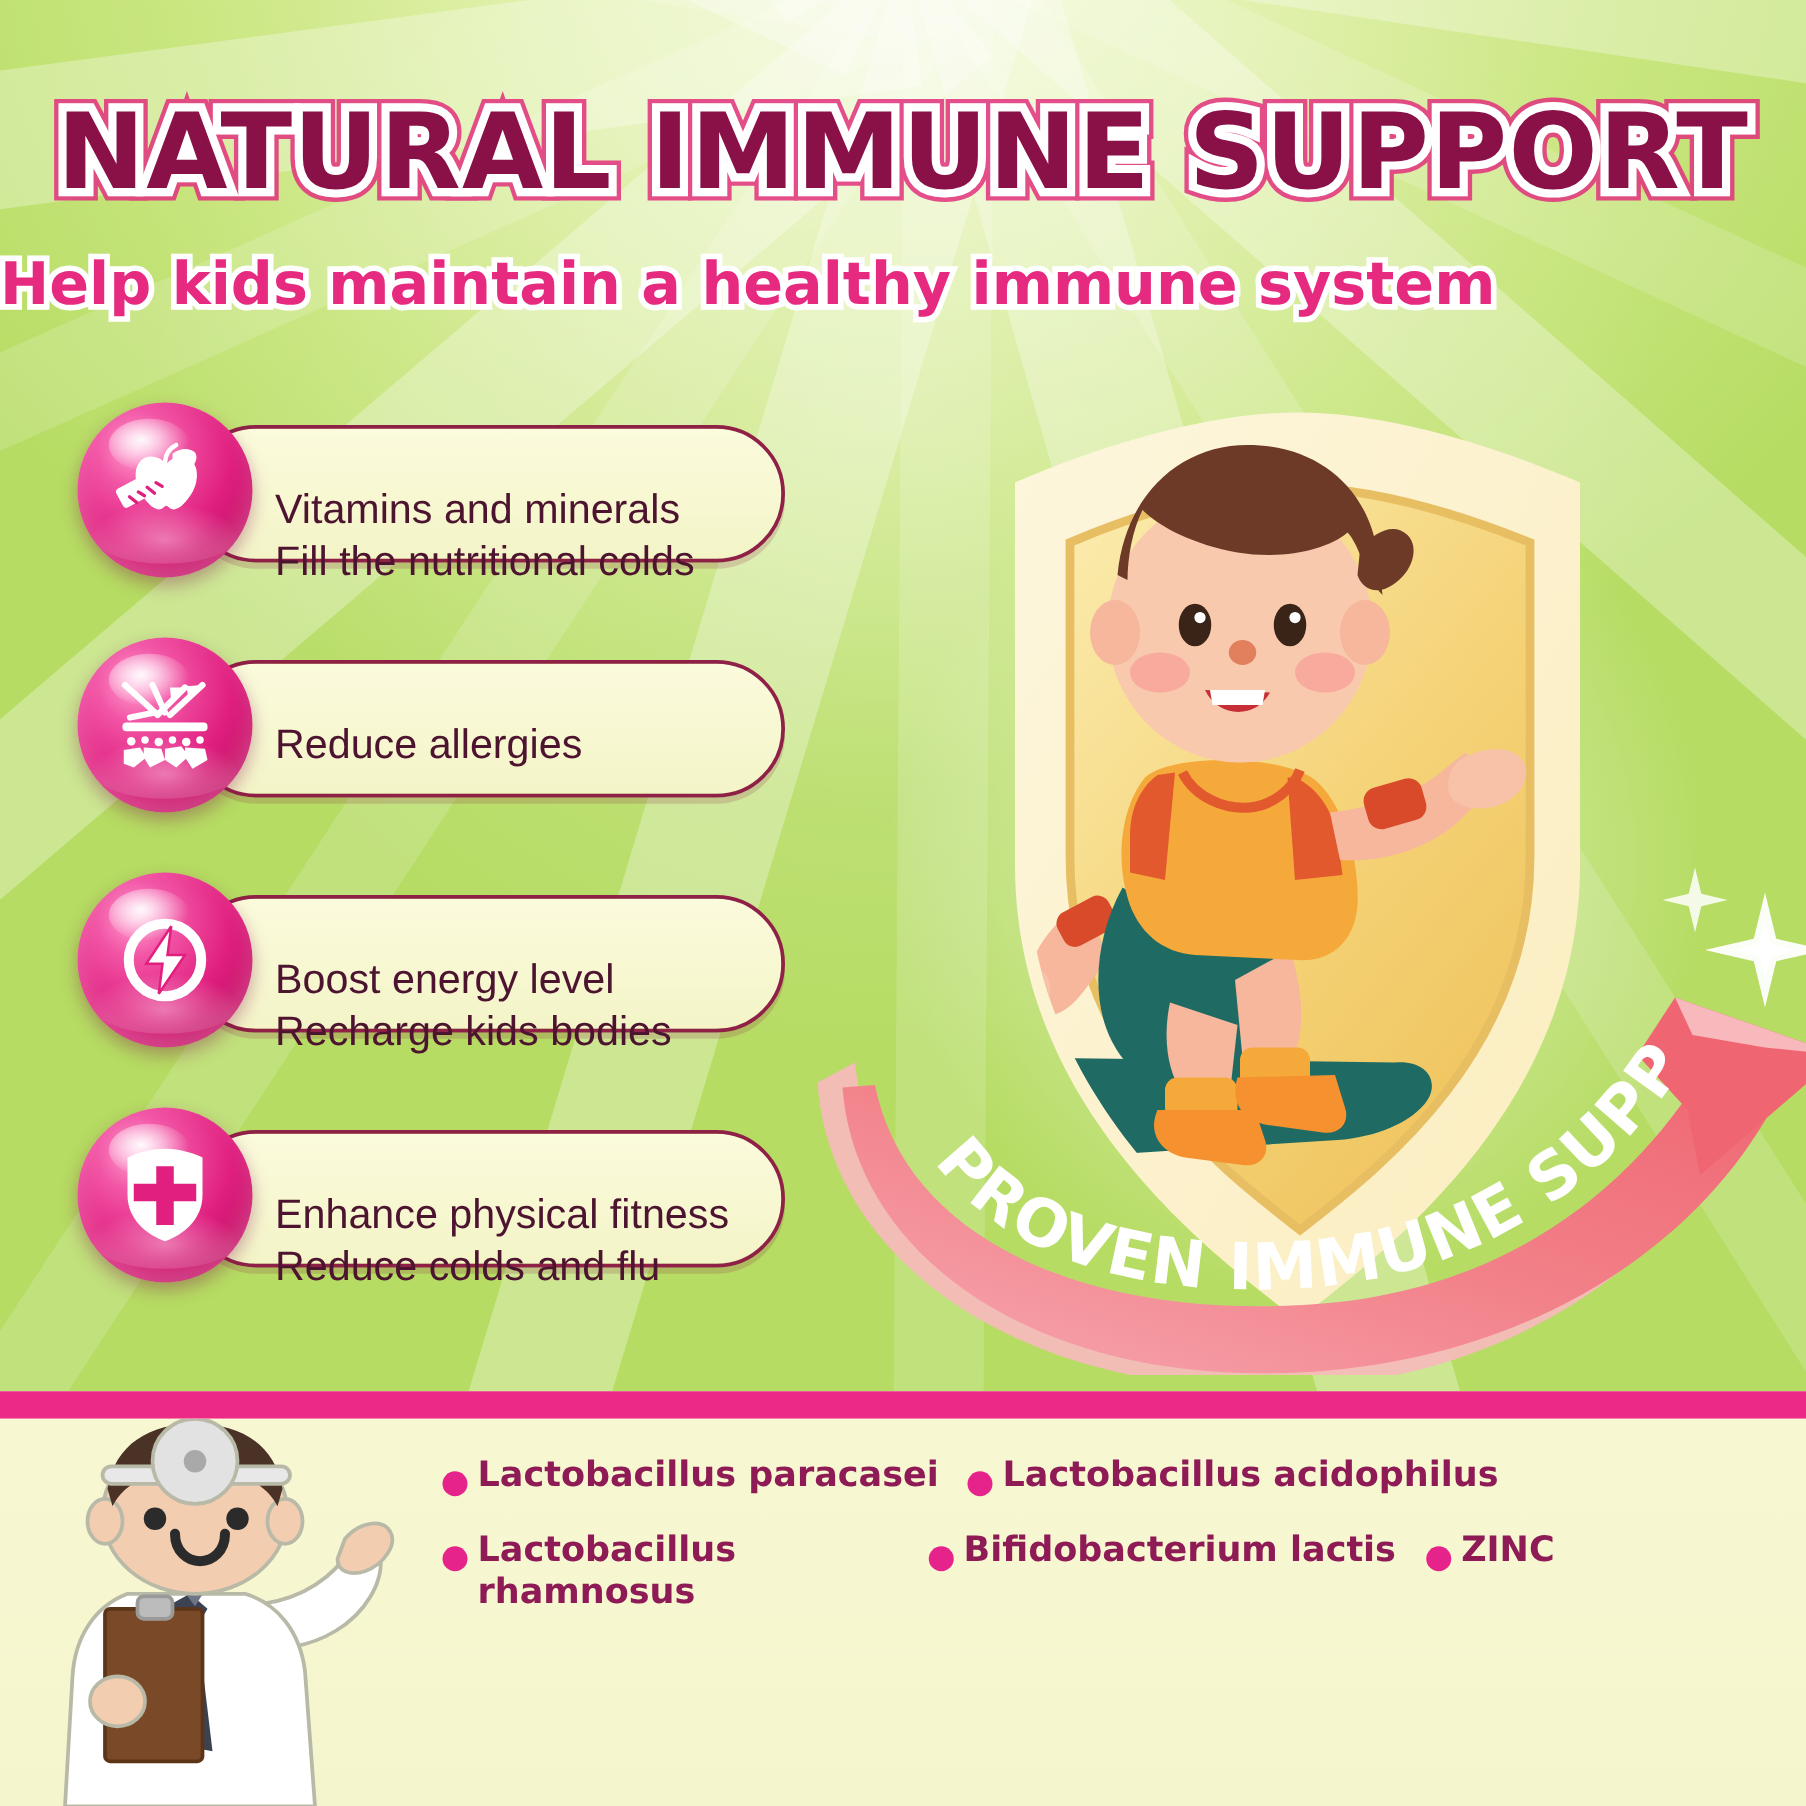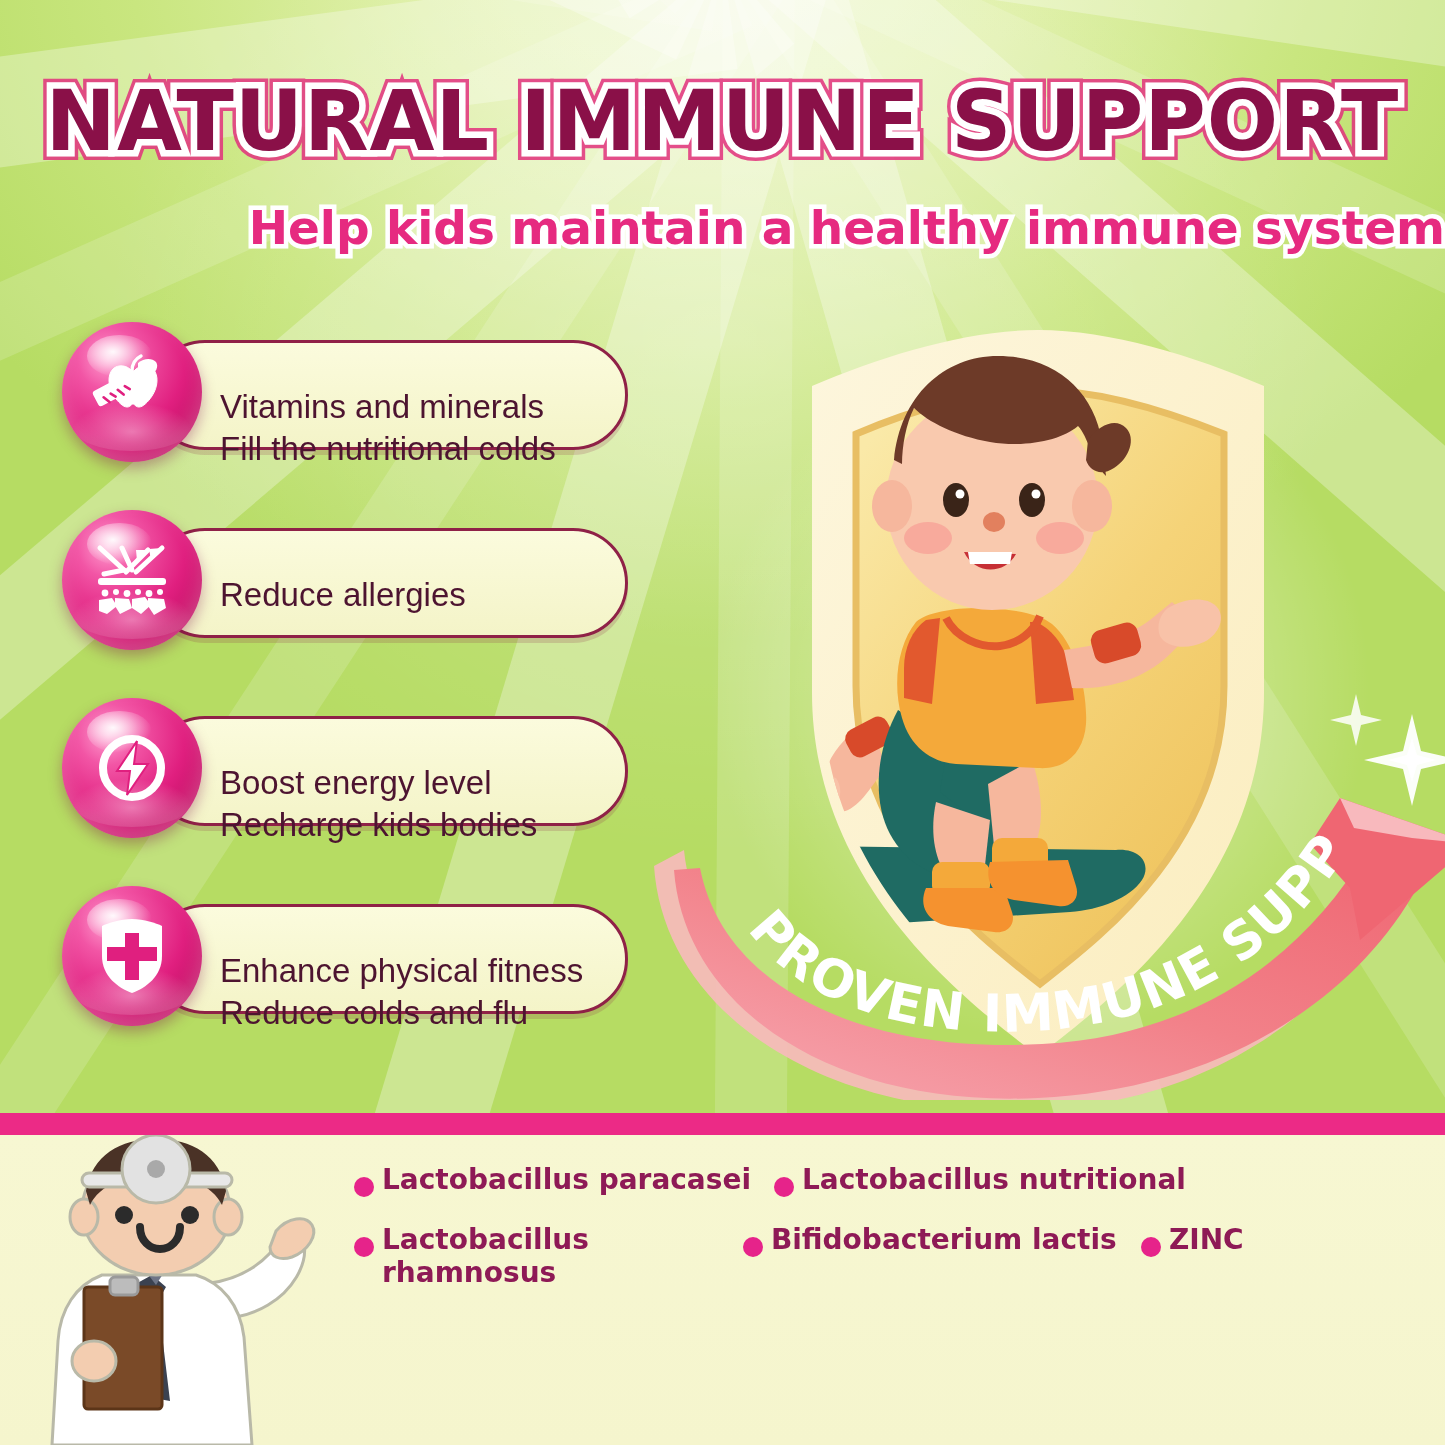--- a/index.html
+++ b/index.html
@@ -42,21 +42,21 @@
   .headline-glow{
     position:absolute;left:0;top:72px;width:1445px;text-align:center;
     font-size:84px;font-weight:bold;letter-spacing:1px;
     color:transparent;
     -webkit-text-stroke:20px #e2317d;
     paint-order:stroke fill;
     font-family:"DejaVu Sans", sans-serif;
     white-space:nowrap;opacity:.85;
   }
   .subhead{
-    position:absolute;left:0;top:200px;width:1445px;text-align:right;
+    position:absolute;left:0;top:200px;width:1445px;text-align:left;
     font-size:47px;font-weight:bold;
     color:#e62a80;
     -webkit-text-stroke:9px #ffffff;
     paint-order:stroke fill;
     font-family:"DejaVu Sans", sans-serif;
     white-space:nowrap;
   }
 
   
   .features{position:absolute;left:62px;top:322px;width:560px;}
@@ -389,21 +389,21 @@
     </svg>
 
     <div class="ing-grid">
       <div class="ing-row">
         <div class="ing c1">
           <span class="dot"></span>
           <span>Lactobacillus paracasei</span>
         </div>
         <div class="ing c2">
           <span class="dot"></span>
-          <span>Lactobacillus nutritional</span>
+          <span>Lactobacillus acidophilus</span>
         </div>
       </div>
       <div class="ing-row r2" style="margin-top:26px;">
         <div class="ing c1">
           <span class="dot"></span>
           <span>Lactobacillus rhamnosus</span>
         </div>
         <div class="ing c2">
           <span class="dot"></span>
           <span>Bifidobacterium lactis</span>

